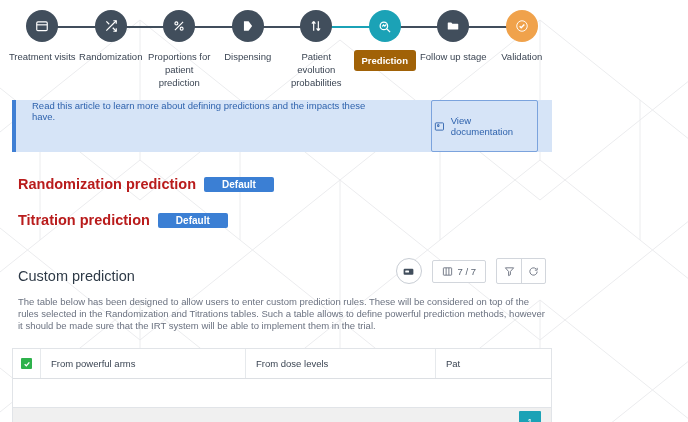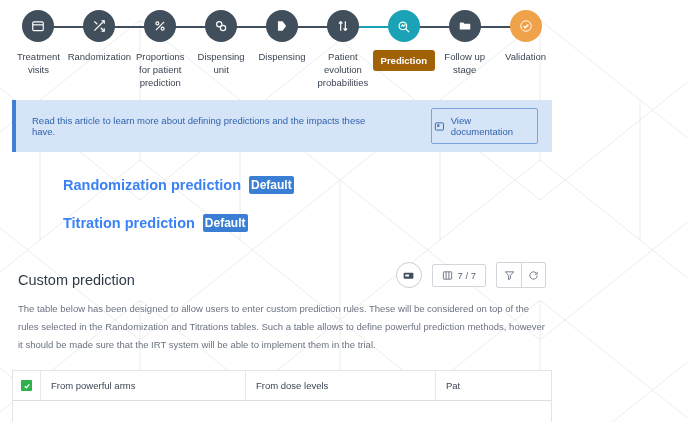--- a/index.html
+++ b/index.html
@@ -75,21 +75,20 @@
     font-size: 9.5px;
   }
 
   
   .banner {
     margin: 12px 12px 0 12px;
     background: #d6e4f7;
     border-left: 4px solid #3f7fd4;
     height: 52px;
     display: flex;
-    align-items: center;
     justify-content: space-between;
     padding: 0 14px 0 16px;
   }
   .banner-text {
     font-size: 9.5px;
     color: #2f63ad;
   }
   .doc-btn {
     display: flex; align-items: center; gap: 6px;
     border: 1px solid #7ba3dd;
@@ -106,29 +105,28 @@
   
   .content { padding: 0 18px; }
   .pred-head {
     display: flex; align-items: center; gap: 8px;
     margin-top: 20px;
   }
   .pred-head:first-of-type { margin-top: 24px; }
   .pred-title {
     font-size: 14.5px;
     font-weight: bold;
-    color: #3b82f6;
-    margin-left: 45px;
+    color: #b91c1c;
   }
   .default-badge {
     background: #3b7fd4;
     color: #fff;
-    font-size: 12px;
+    font-size: 10px;
     font-weight: bold;
-    padding: 2px 2px;
+    padding: 2px 18px;
     border-radius: 2px;
   }
 
   
   .custom-row {
     display: flex;
     align-items: flex-end;
     justify-content: space-between;
     margin-top: 30px;
   }
@@ -164,21 +162,21 @@
   .tb-group > div {
     width: 24px; height: 24px;
     display: flex; align-items: center; justify-content: center;
     cursor: pointer;
   }
   .tb-group > div + div { border-left: 1px solid #d2d6dc; }
 
   .desc {
     margin-top: 12px;
     font-size: 9.5px;
-    line-height: 18px;
+    line-height: 12px;
     color: #6b7280;
     max-width: 655px;
   }
 
   
   .table-wrap {
     margin: 16px 12px 0 12px;
     border: 1px solid #e1e4e8;
     border-bottom: none;
     background: #fff;
@@ -278,30 +276,20 @@
       <div class="step-circle">
         <svg width="14" height="14" viewBox="0 0 24 24" fill="none" stroke="#fff" stroke-width="2">
           <path d="M19 5L5 19"></path>
             <circle cx="7.5" cy="7.5" r="2.5"></circle>
             <circle cx="16.5" cy="16.5" r="2.5"></circle>
         </svg>
       </div>
       <div class="step-label">Proportions for patient prediction</div>
     </div>
 
-    <div class="step">
-      <div class="connector" style="left:50%;right:-50%;"></div>
-      <div class="step-circle">
-        <svg width="14" height="14" viewBox="0 0 24 24" fill="none" stroke="#fff" stroke-width="2">
-          <circle cx="9" cy="9" r="4.5"></circle>
-            <circle cx="15.5" cy="15.5" r="4.5"></circle>
-        </svg>
-      </div>
-      <div class="step-label">Dispensing unit</div>
-    </div>
 
     <div class="step">
       <div class="connector" style="left:50%;right:-50%;"></div>
       <div class="step-circle">
         <svg width="14" height="14" viewBox="0 0 24 24" fill="#fff">
           <path d="M5 4h8l6 8-6 8H5z"></path>
         </svg>
       </div>
       <div class="step-label">Dispensing</div>
     </div>

